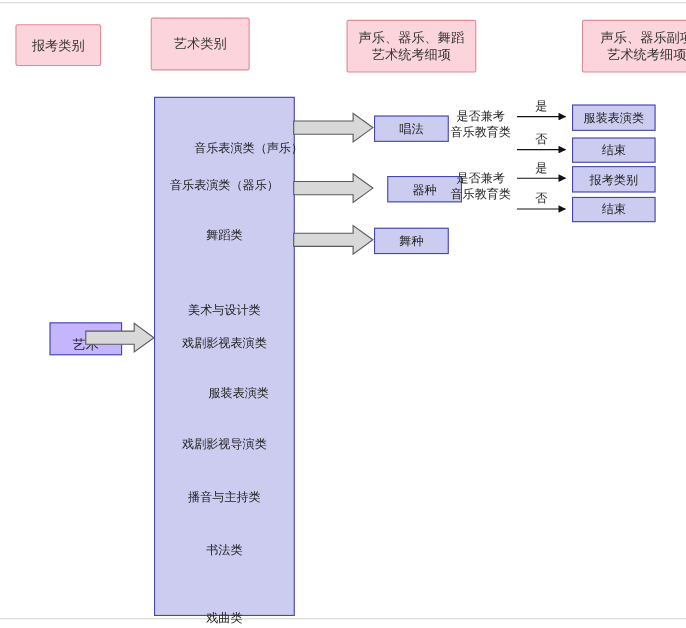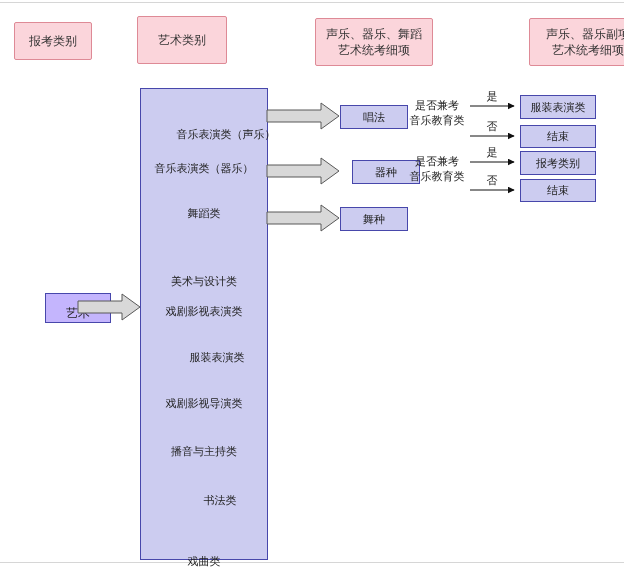--- a/index.html
+++ b/index.html
@@ -64,21 +64,21 @@
 
   <div class="col">
     <div class="item" style="top:38px;margin-left:22px;">音乐表演类（声乐）</div>
     <div class="item" style="top:72px;">音乐表演类（器乐）</div>
     <div class="item" style="top:117px;text-align:center;">舞蹈类</div>
     <div class="item" style="top:169px;margin-top:16px;">美术与设计类</div>
     <div class="item" style="top:215px;">戏剧影视表演类</div>
     <div class="item" style="top:261px;padding-left:13px;">服装表演类</div>
     <div class="item" style="top:307px;">戏剧影视导演类</div>
     <div class="item" style="top:355px;">播音与主持类</div>
-    <div class="item" style="top:404px;padding-left:16px;">书法类</div>
+    <div class="item" style="top:404px;">书法类</div>
     <div class="item" style="top:465px;">戏曲类</div>
   </div>
 
   <div class="node" style="left:340px;top:105px;width:66px;height:22px;">
       <span>唱法</span>
     </div>
   <div class="node" style="left:352px;top:160px;width:66px;height:22px;">
       <span>器种</span>
     </div>
   <div class="node" style="left:340px;top:207px;width:66px;height:22px;">

